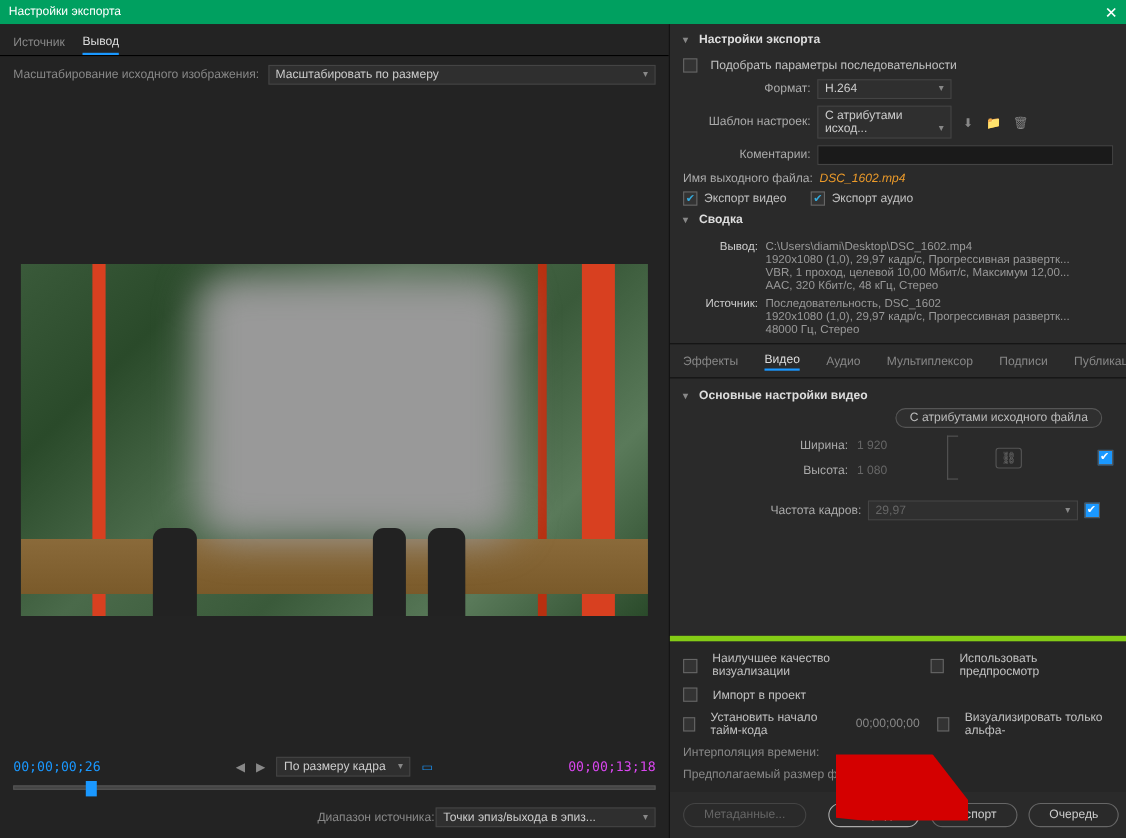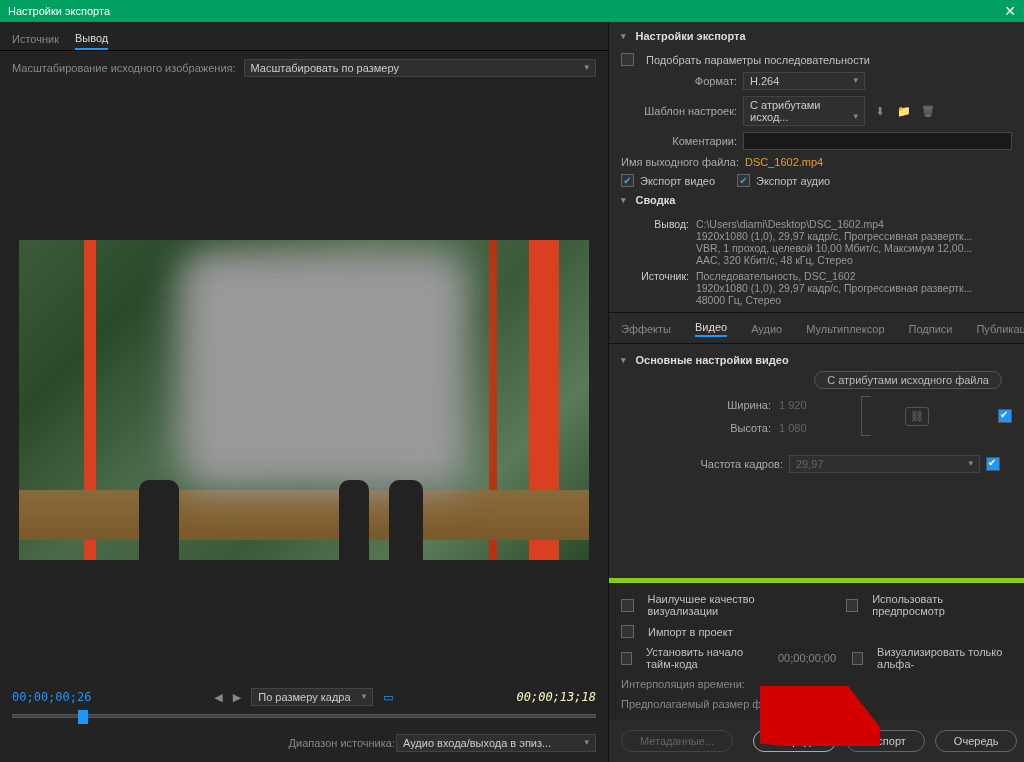--- a/index.html
+++ b/index.html
@@ -103,21 +103,21 @@
 .preview-img .person { position:absolute; top:240px; width:40px; height:80px; background:#222; border-radius:10px 10px 0 0;}
 .timebar {
   padding: 4px 12px;
 }
 .time-row {
   display: flex;
   align-items: center;
   justify-content: space-between;
 }
 .tc { color: #1a98ff; font-family: monospace; font-size: 12px; }
-.tc.end { color: #fef9c3; font-style: italic; }
+.tc.end { color: #d946ef; }
 .tc-center { display:flex; gap:10px; align-items:center; }
 .slider-track {
   margin: 8px 0;
   background: #444;
   height: 4px;
   position: relative;
   border:1px solid #555;
 }
 .slider-thumb {
   position: absolute; left: 65px; top: -5px;
@@ -151,21 +151,21 @@
   width: 116px;
   text-align: right;
   color: #aaa;
   font-size: 11px;
 }
 .checkbox {
   width: 13px; height: 13px; border:1px solid #666; display:inline-flex; align-items:center; justify-content:center; margin-right:6px; font-size:10px; color:#ccc; background:#333;
 }
 .checkbox.checked::before { content:"✔"; color:#3ad; }
 .inline-check { display:flex; align-items:center; margin-right:16px; }
-.link { color:#eb9a2a; cursor:pointer; }
+.link { color:#eb9a2a; cursor:pointer;font-style:italic; }
 .icon-btn {
   width: 18px; height: 18px; display:inline-flex; align-items:center; justify-content:center; color:#888; cursor:pointer;
 }
 .summary { padding: 4px 14px 0 14px; font-size: 10.5px; color:#999; }
 .summary .slabel { color:#ccc; display:inline-block; width:70px; text-align:right; padding-right:4px;}
 .summary .slines { display:inline-block; vertical-align:top; width:310px; }
 .video-tabs {
   display:flex; gap:24px; padding:8px 12px 6px 12px; border-top:1px solid #111; border-bottom:1px solid #111; margin-top:6px;
   color:#888; align-items:center;
   overflow:hidden;
@@ -249,21 +249,21 @@
           <span style="color:#1a98ff">▭</span>
         </div>
         <span class="tc end">00;00;13;18</span>
       </div>
       <div class="slider-track">
         <div class="slider-thumb"></div>
       </div>
     </div>
     <div class="source-range-row">
       <span class="label-muted">Диапазон источника:</span>
-      <div class="dropdown" style="flex:none;width:200px"><span>Аудио входа/выхода в эпиз...</span></div>
+      <div class="dropdown" style="flex:none;width:200px"><span>Точки эпиз/выхода в эпиз...</span></div>
     </div>
   </div>
 
   <div class="right-pane">
     <div class="section-head chev">
         <span>Настройки экспорта</span>
       </div>
     <div class="form-row">
       <span class="checkbox"></span>
       <span>Подобрать параметры последовательности</span>

